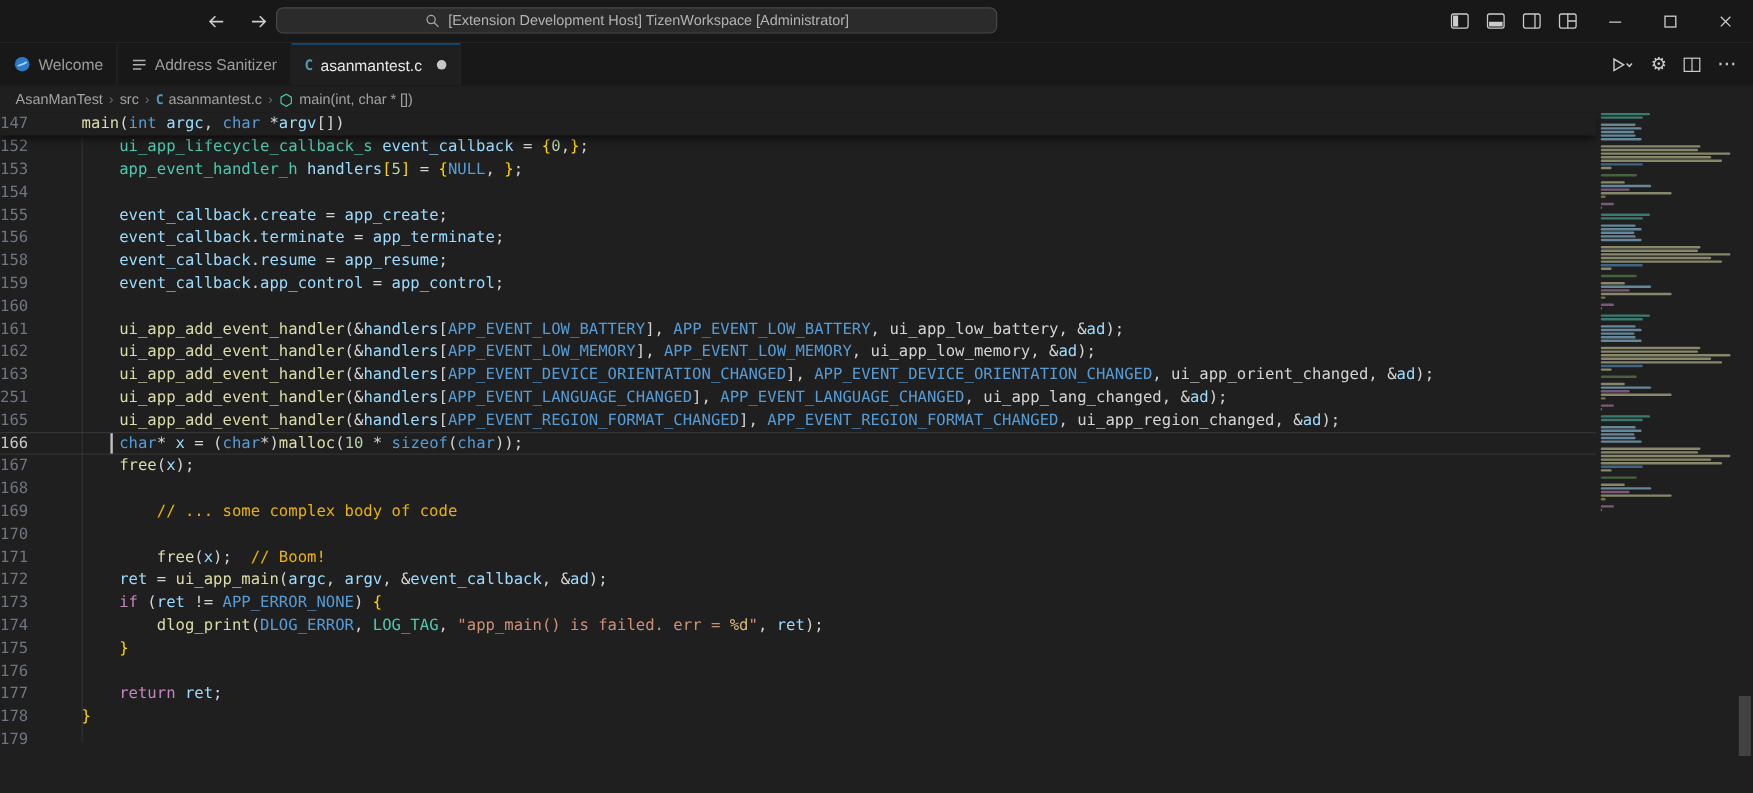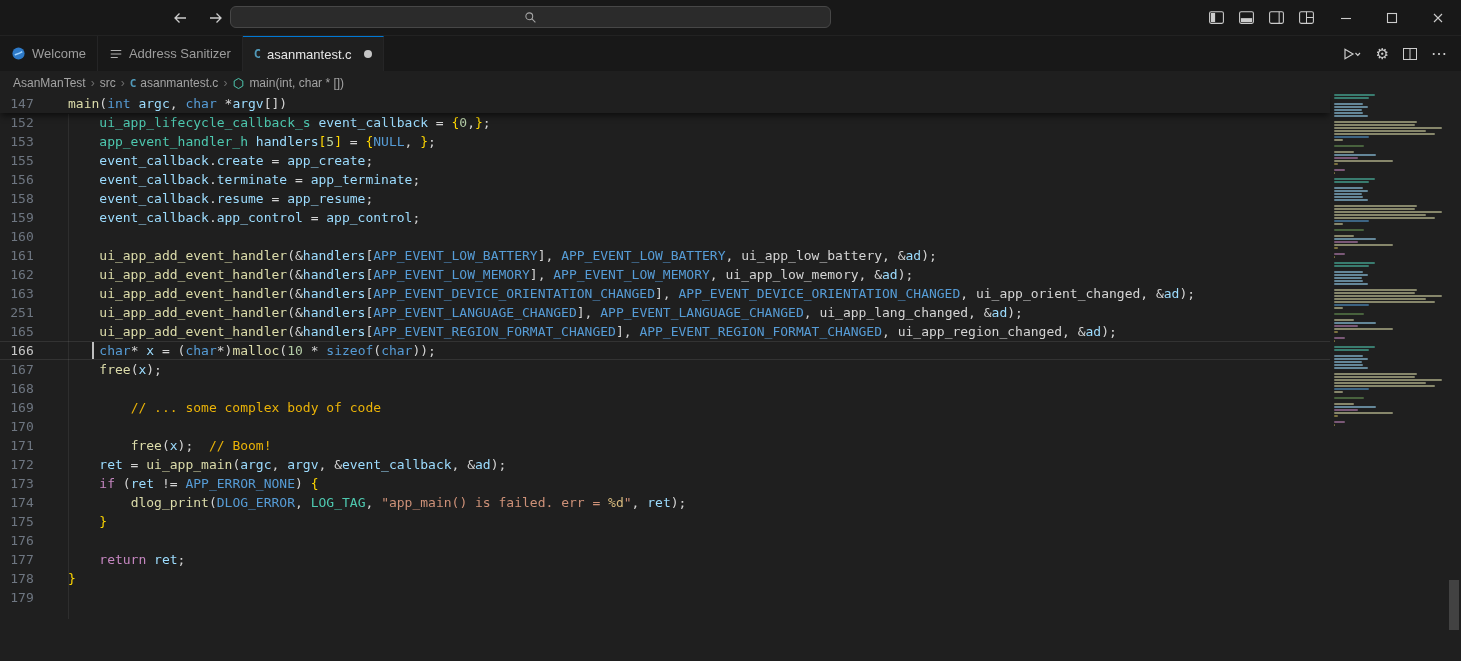--- a/index.html
+++ b/index.html
@@ -35,21 +35,21 @@
   .crumb{display:flex;align-items:center;gap:4px;cursor:pointer;}
   .crumb-sep{color:#6b6b6b;font-size:12px;}
   .c-glyph{color:#519aba;font-weight:700;font-size:11px;font-family:"DejaVu Sans Mono",monospace;}
 
   
   .editor{position:relative;height:569px;background:#1f1f1f;overflow:hidden;}
   .code-region{position:absolute;left:0;top:19px;width:1330px;}
   .indent-guide{position:absolute;left:68px;top:20px;width:1px;height:505px;background:rgba(255,255,255,.07);}
   .row{display:flex;height:19px;line-height:19px;font-family:"DejaVu Sans Mono","Liberation Mono",monospace;
        font-size:13px;width:1330px;}
-  .gutter{width:44px;flex:none;text-align:center;color:#6e7681;user-select:none;}
+  .gutter{width:44px;flex:none;text-align:left;color:#6e7681;user-select:none;}
   .content{position:relative;padding-left:24px;white-space:pre;color:#d4d4d4;flex:1;}
   .row.cur{box-shadow:inset 0 1px 0 rgba(255,255,255,.09),inset 0 -1px 0 rgba(255,255,255,.09);}
   .row.cur .gutter{color:#c7c7c7;}
   .caret{position:absolute;top:1px;width:2px;height:17px;background:#bfbfbf;}
   .sticky{position:absolute;left:0;top:0;width:1330px;height:19px;background:#1f1f1f;z-index:6;
           box-shadow:0 4px 6px -1px rgba(0,0,0,.55);}
   .tok.p{color:#d4d4d4}.tok.k{color:#569cd6}.tok.c{color:#c586c0}.tok.t{color:#4ec9b0}
   .tok.v{color:#9cdcfe}.tok.f{color:#dcdcaa}.tok.n{color:#b5cea8}.tok.s{color:#ce9178}
   .tok.x{color:#d7ba7d}.tok.m{color:#eab308}.tok.b{color:#ffd700}
 
@@ -80,20 +80,21 @@
       </div>
     </div>
 
     <div class="command-center">
       <span>
         <svg width="13" height="13" viewBox="0 0 16 16">
             <circle cx="6.5" cy="6.5" r="4.2" stroke="#a6a6a6" stroke-width="1.3" fill="none"></circle>
             <path d="M9.8 9.8 14 14" stroke="#a6a6a6" stroke-width="1.3"></path>
           </svg>
       </span>
+      <span>[Extension Development Host] TizenWorkspace [Administrator]</span>
     </div>
 
     <div class="tb-layout">
       <div class="licon">
         <svg width="17" height="17" viewBox="0 0 16 16">
             <rect x="1.5" y="2.5" width="13" height="11" rx="1.5" stroke="#cccccc" fill="none"></rect>
             <rect x="2.7" y="3.7" width="4" height="8.6" fill="#cccccc"></rect>
           </svg>
       </div>
       <div class="licon">
@@ -211,20 +212,24 @@
     <div class="code-region" id="rows">
         <div class="row">
           <div class="gutter">152</div>
           <div class="content"><span class="tok p">    </span><span class="tok t">ui_app_lifecycle_callback_s</span><span class="tok p"> </span><span class="tok v">event_callback</span><span class="tok p"> = </span><span class="tok b">{</span><span class="tok n">0</span><span class="tok p">,</span><span class="tok b">}</span><span class="tok p">;</span></div>
         </div>
         <div class="row">
           <div class="gutter">153</div>
           <div class="content"><span class="tok p">    </span><span class="tok t">app_event_handler_h</span><span class="tok p"> </span><span class="tok v">handlers</span><span class="tok b">[</span><span class="tok n">5</span><span class="tok b">]</span><span class="tok p"> = </span><span class="tok b">{</span><span class="tok k">NULL</span><span class="tok p">, </span><span class="tok b">}</span><span class="tok p">;</span></div>
         </div>
         <div class="row">
+          <div class="gutter">154</div>
+          <div class="content"></div>
+        </div>
+        <div class="row">
           <div class="gutter">155</div>
           <div class="content"><span class="tok p">    </span><span class="tok v">event_callback</span><span class="tok p">.</span><span class="tok v">create</span><span class="tok p"> = </span><span class="tok v">app_create</span><span class="tok p">;</span></div>
         </div>
         <div class="row">
           <div class="gutter">156</div>
           <div class="content"><span class="tok p">    </span><span class="tok v">event_callback</span><span class="tok p">.</span><span class="tok v">terminate</span><span class="tok p"> = </span><span class="tok v">app_terminate</span><span class="tok p">;</span></div>
         </div>
         <div class="row">
           <div class="gutter">158</div>
           <div class="content"><span class="tok p">    </span><span class="tok v">event_callback</span><span class="tok p">.</span><span class="tok v">resume</span><span class="tok p"> = </span><span class="tok v">app_resume</span><span class="tok p">;</span></div>

